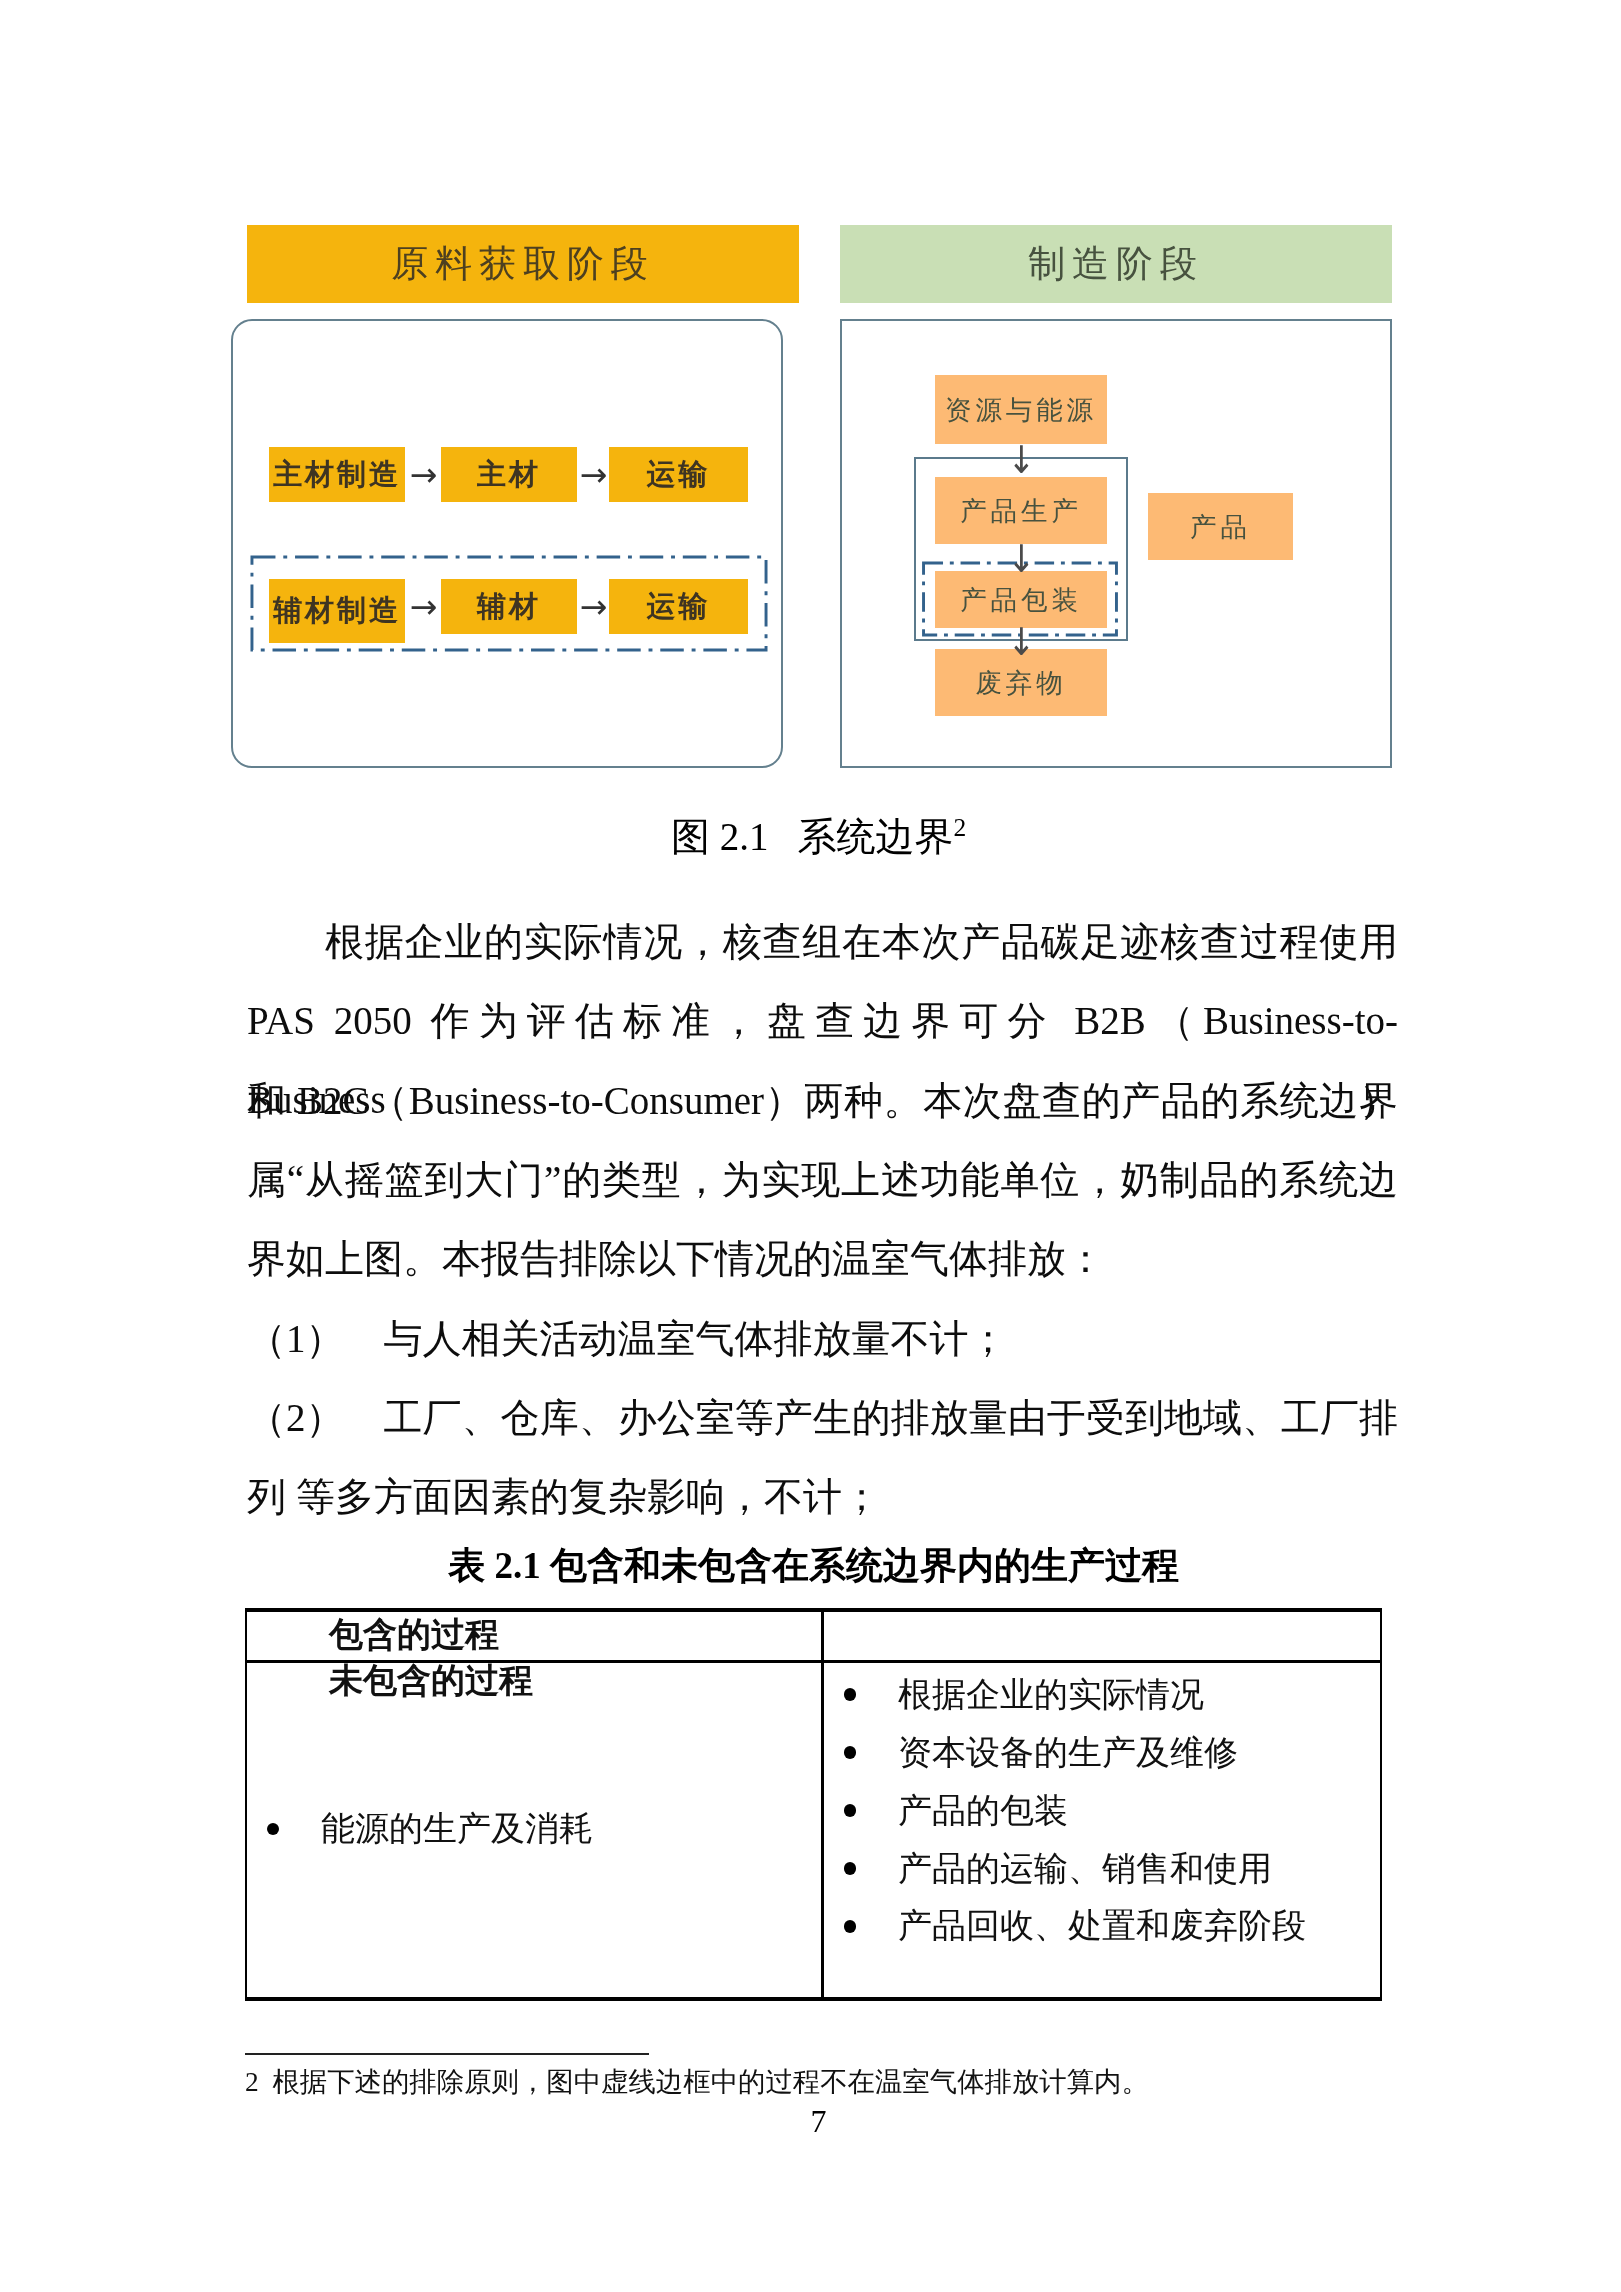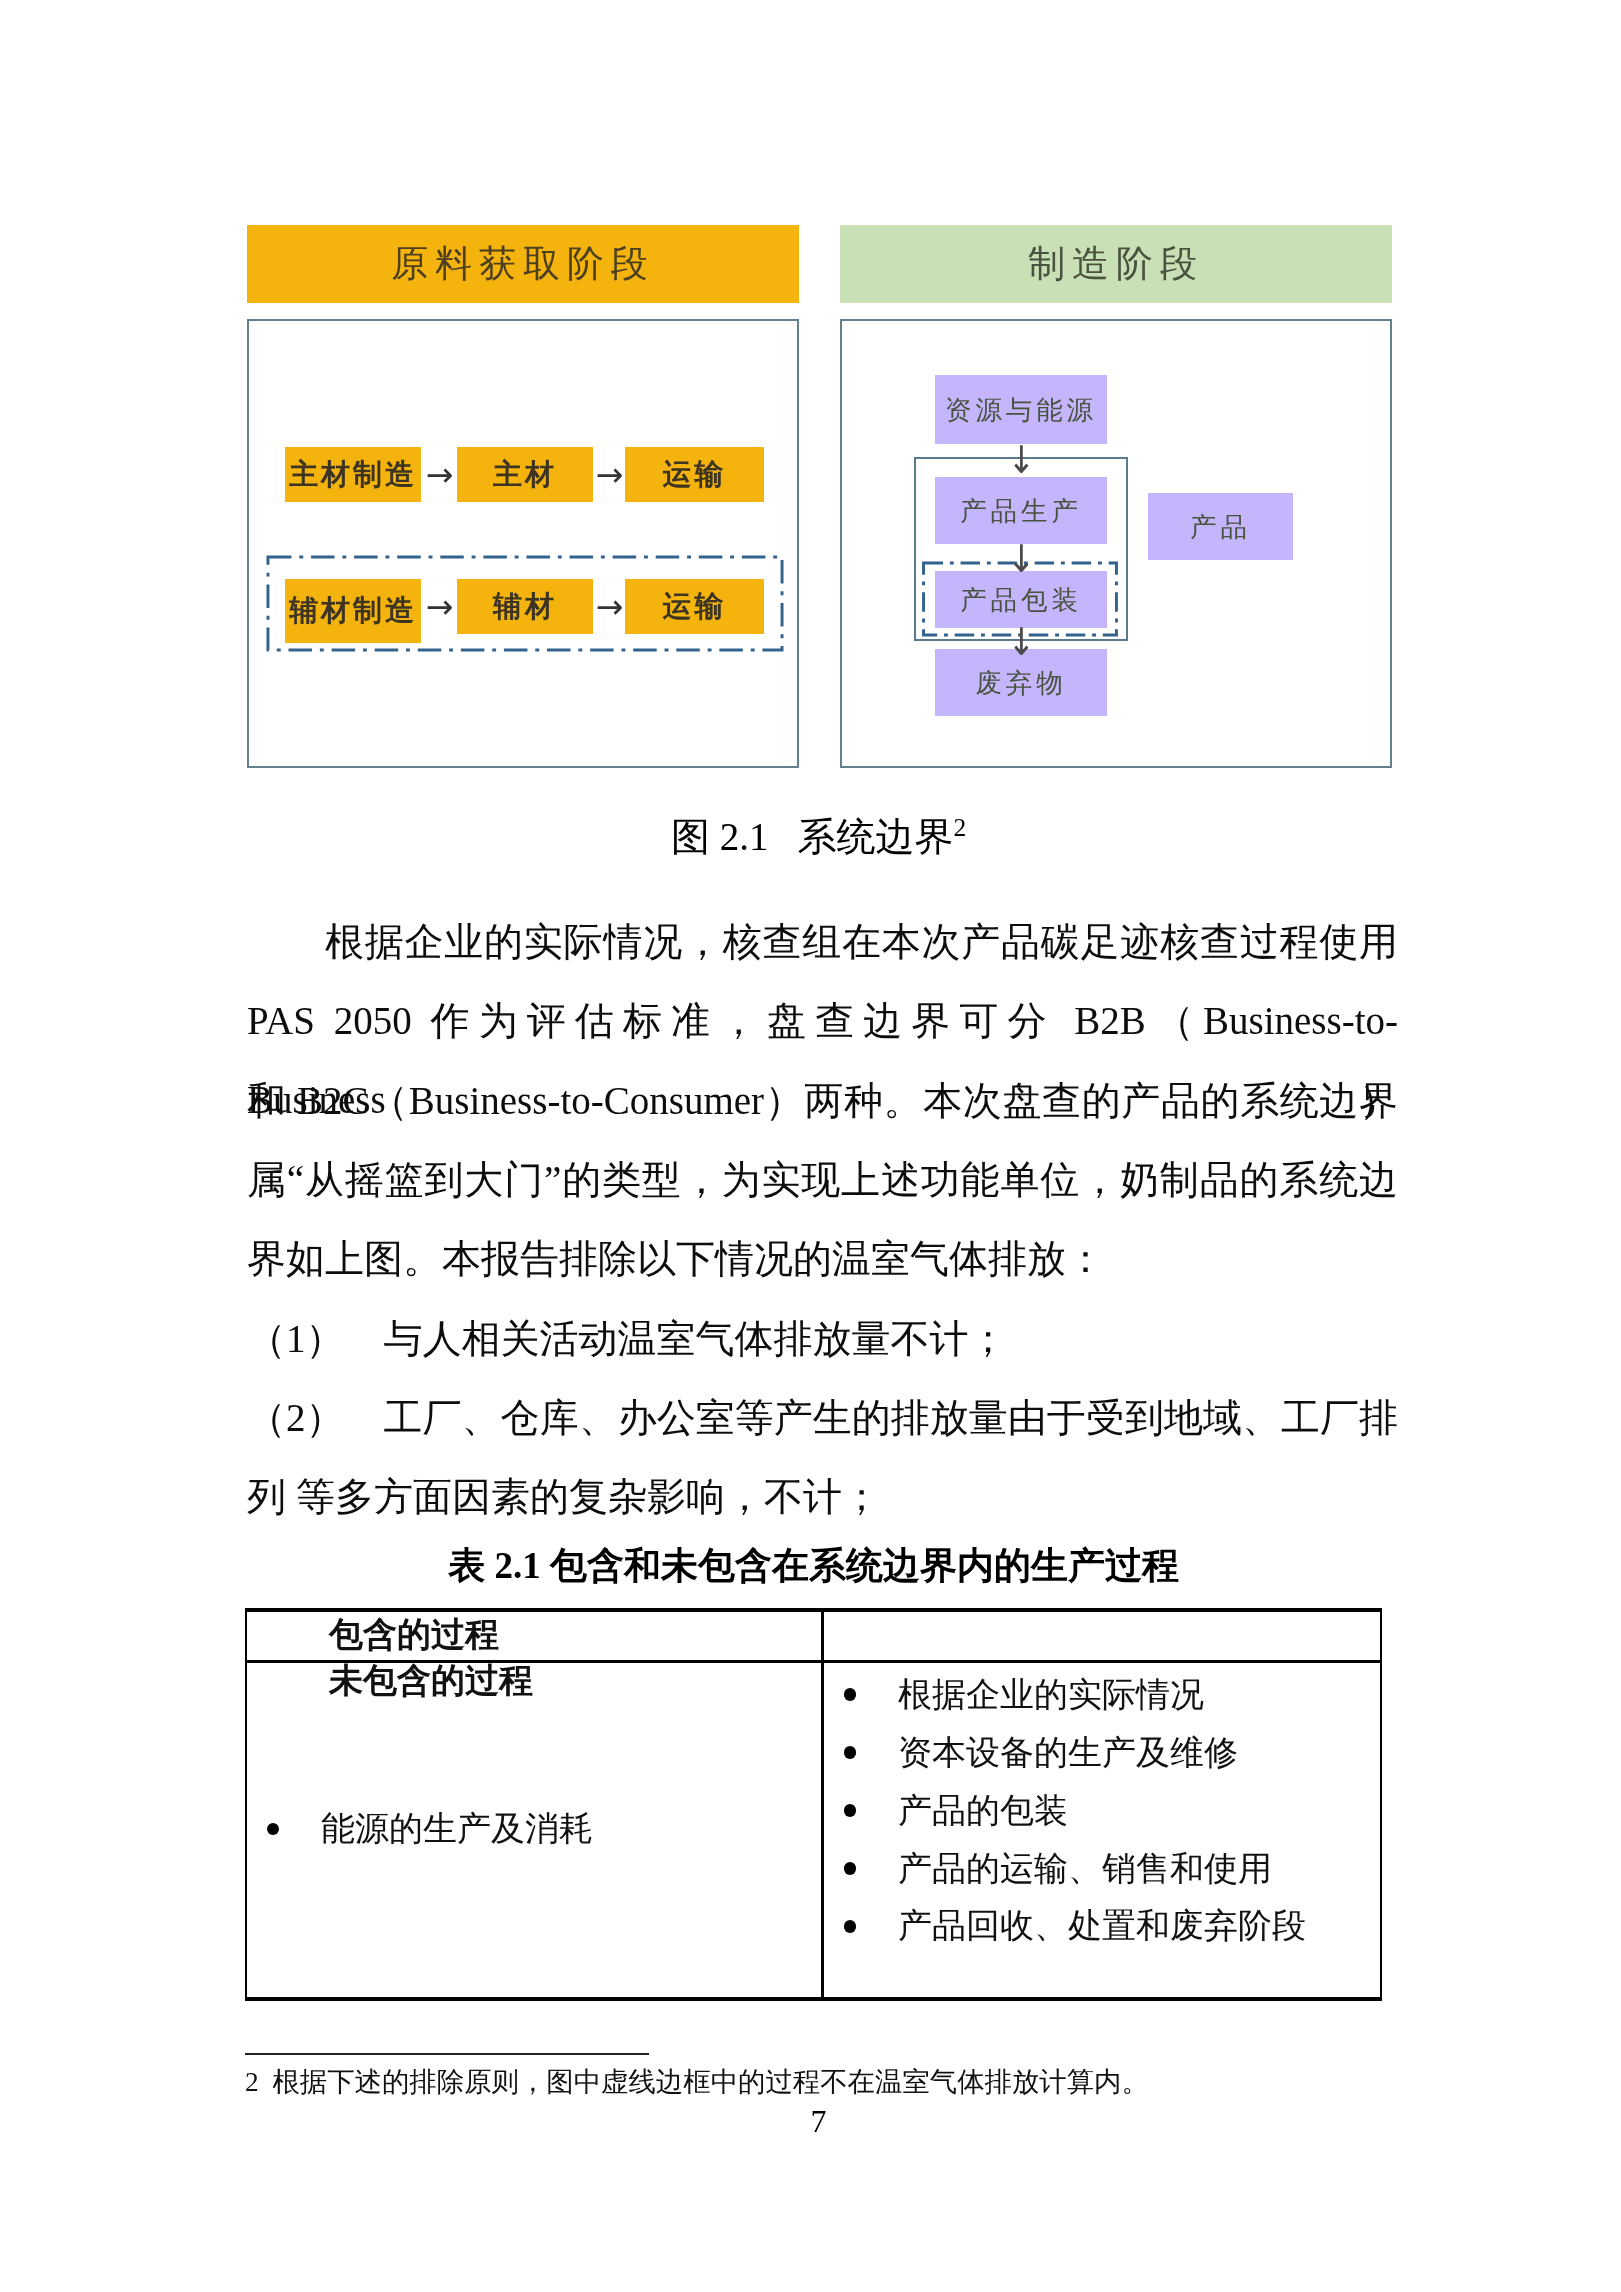--- a/index.html
+++ b/index.html
@@ -13,28 +13,28 @@
     position:absolute;top:225px;width:552px;height:78px;
     display:flex;align-items:center;justify-content:center;
     font-size:37px;letter-spacing:6.9px;font-weight:500;
   }
   .stage-header.orange{left:247px;background:#F5B40D;color:#4d4020;text-align:right;}
   .stage-header.green{left:840px;background:#C9DFB5;color:#47523F;}
   .panel{
     position:absolute;top:319px;width:552px;height:449px;
     border:2px solid #64808E;background:#fff;box-sizing:border-box;
   }
-  .panel.left{left:247px;}
+  .panel.left{left:231px;border-radius:21px;}
   .panel.right{left:840px;}
   .node{
     position:absolute;display:flex;align-items:center;justify-content:center;
     box-sizing:border-box;text-align:center;
   }
   .node.orange{background:#F5B40D;color:#3e3422;font-size:29px;font-weight:600;letter-spacing:2.9px;}
-  .node.green{background:#c4b5fd;color:#47523F;font-size:26.5px;letter-spacing:3.9px;}
+  .node.green{background:#fdba74;color:#47523F;font-size:26.5px;letter-spacing:3.9px;}
   .harrow{
     position:absolute;color:#333;font-size:33px;line-height:1;
     display:flex;align-items:center;justify-content:center;font-family:"DejaVu Sans",sans-serif;
   }
   .varrow{
     position:absolute;color:#4a4a4a;font-size:33px;line-height:1;
     display:flex;align-items:center;justify-content:center;
     transform:scaleY(1.15);z-index:5;font-family:"DejaVu Sans",sans-serif;
   }
   .dashsvg{position:absolute;overflow:visible;}

